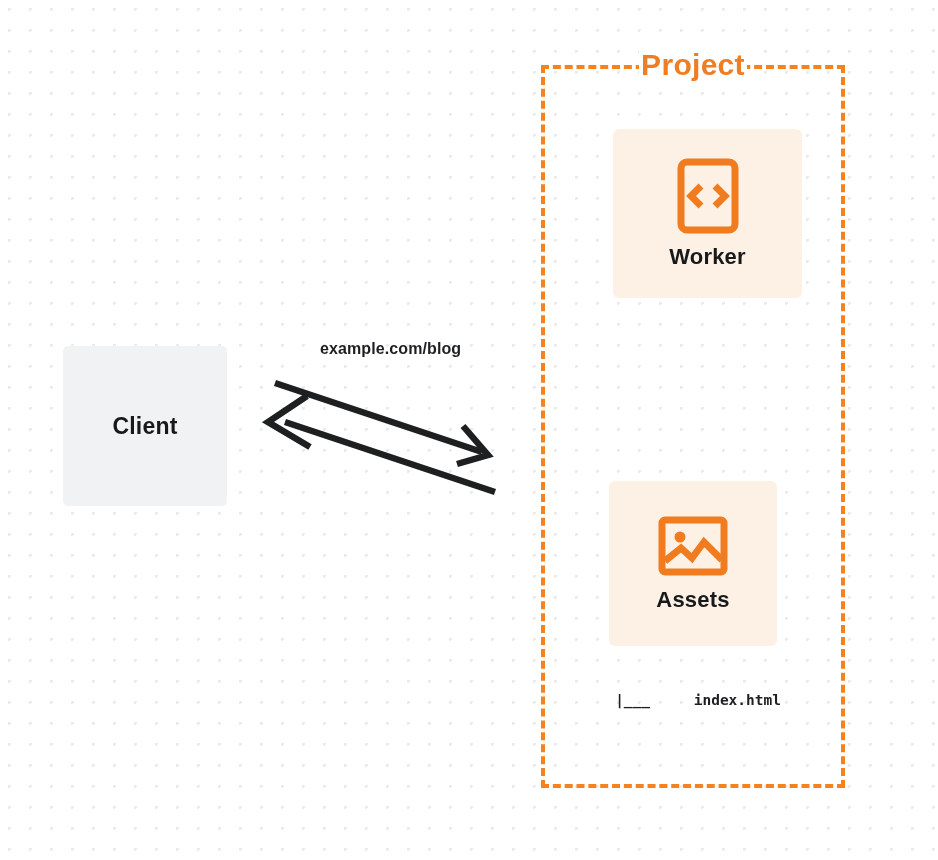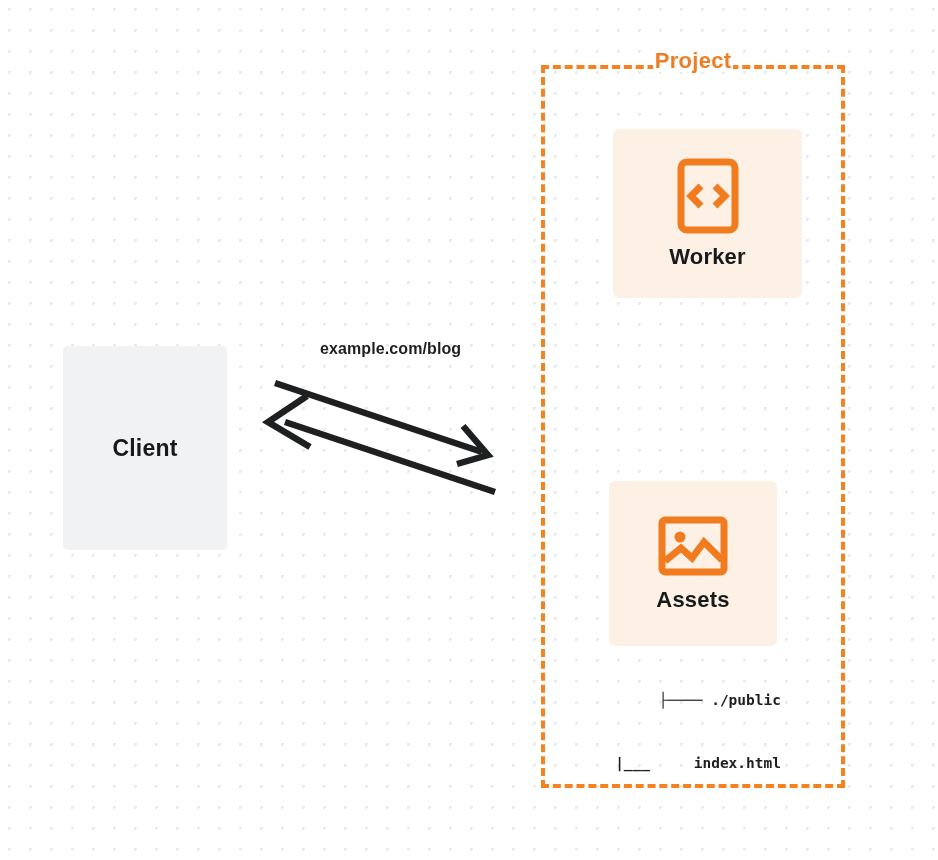--- a/index.html
+++ b/index.html
@@ -25,21 +25,21 @@
     background-size: 21px 21px;
     background-position: 8px 8px;
   }
 
   
   #client-box {
     position: absolute;
     left: 63px;
     top: 346px;
     width: 164px;
-    height: 204px;
+    height: 160px;
     background: #f1f2f4;
     border-radius: 5px;
     display: flex;
     align-items: center;
     justify-content: center;
   }
   #client-box .node-label {
     font-size: 23px;
     font-weight: bold;
     color: #18191b;
@@ -81,21 +81,21 @@
     inset: 0;
     border: 4px dashed #f6821f;
     box-sizing: border-box;
   }
   #project-title {
     position: absolute;
     top: -15px;
     left: 0;
     right: 0;
     text-align: center;
-    font-size: 22px;
+    font-size: 30px;
     font-weight: bold;
     color: #ef7d23;
     letter-spacing: 0.3px;
     line-height: 1;
   }
   #project-title span {
     display: inline-block;
     background: #ffffff;
     padding: 0 2px;
   }
@@ -200,19 +200,18 @@
         <svg width="70" height="62" viewBox="0 0 70 62">
           <rect x="4" y="5" width="62" height="52" rx="3" ry="3" fill="none" stroke="#f07c1f" stroke-width="7"></rect>
           <circle cx="22" cy="22" r="5.5" fill="#f07c1f"></circle>
           <polyline points="7,46 23,33 34,43 46,27 64,45" fill="none" stroke="#f07c1f" stroke-width="7" stroke-linecap="butt" stroke-linejoin="miter"></polyline>
         </svg>
       </span>
       <span class="node-label">Assets</span>
     </div>
 
     <div id="assets-tree">
-      <div>├──── ./public</div>
       <div>  |___     index.html</div>
       
     </div>
 
   </div>
 </div>
 
 </body></html>

